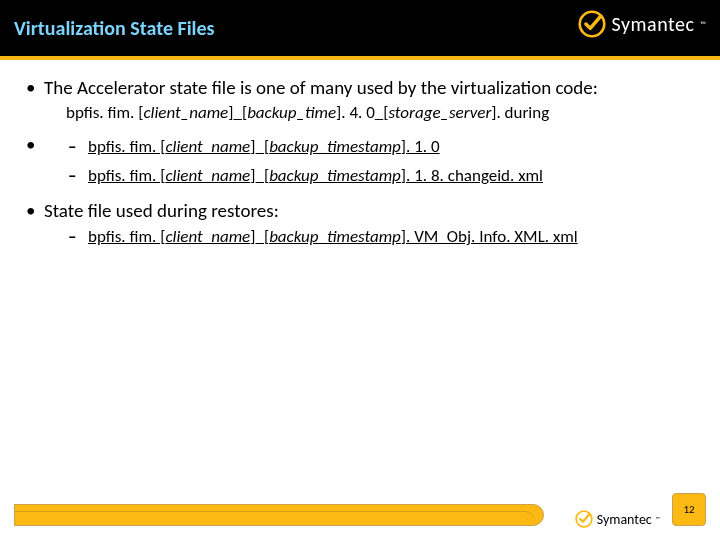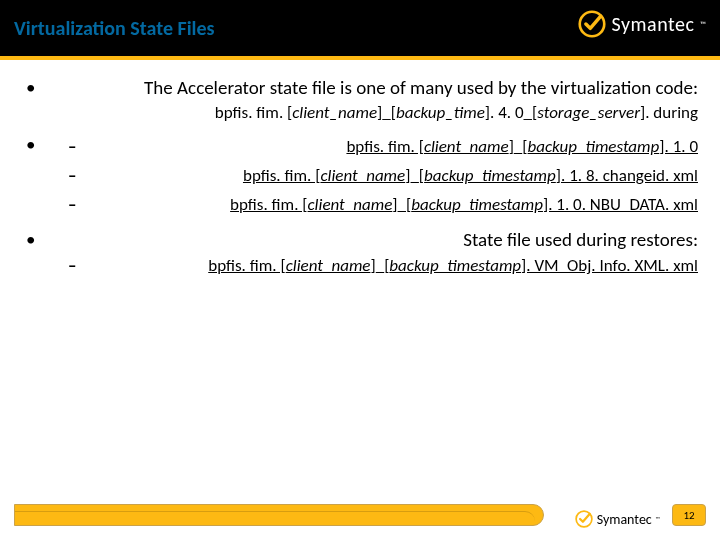--- a/index.html
+++ b/index.html
@@ -18,42 +18,41 @@
     display: flex;
     align-items: center;
     padding: 0 14px;
     position: relative;
   }
   .header-underline {
     height: 4px;
     background: #fdb913;
   }
   .title {
-    color: #0369a1;
+    color: #7dd3fc;
     font-size: 20px;
     font-weight: 700;
   }
   .logo-header {
     position: absolute;
     right: 14px;
     top: 10px;
     display: flex;
     align-items: center;
     gap: 6px;
   }
   .logo-header .brand {
     color: #fff;
     font-size: 20px;
     font-weight: 400;
     letter-spacing: 0.5px;
   }
   .tm-top { color:#fff; font-size:8px; vertical-align: top; }
   .content {
     padding: 16px 22px 0 22px;
-    text-align: right;
   }
   ul.level1 {
     list-style: none;
   }
   ul.level1 > li {
     position: relative;
     padding-left: 22px;
     margin-bottom: 8px;
     font-size: 19px;
     line-height: 1.25;
@@ -128,21 +127,21 @@
   .footer-logo .brand {
     color: #000;
     font-size: 14px;
     font-weight: 400;
   }
   .page-badge {
     position: absolute;
     right: 14px;
     bottom: 0;
     width: 34px;
-    height: 22px;
+    height: 33px;
     background: #fdb913;
     border-radius: 4px;
     display: flex;
     align-items: center;
     justify-content: center;
     font-size: 11px;
     color: #000;
     border: 1px solid #caa24a;
   }
   .tm-foot { font-size:6px; vertical-align: top; }
@@ -168,21 +167,20 @@
     <li>
       <span>The Accelerator state file is one of many used by the virtualization code:</span>
       <div class="sub1">
         <span>bpfis. fim. [</span><i>client_name</i><span>]_[</span><i>backup_time</i><span>]. 4. 0_[</span><i>storage_server</i><span>]. during</span>
       </div>
     </li>
     <li>
       <ul class="level2">
         <li><span>bpfis. fim. [</span><i>client_name</i><span>]_[</span><i>backup_timestamp</i><span>]. 1. 0</span></li>
         <li><span>bpfis. fim. [</span><i>client_name</i><span>]_[</span><i>backup_timestamp</i><span>]. 1. 8. changeid. xml</span></li>
-        <li><span>bpfis. fim. [</span><i>client_name</i><span>]_[</span><i>backup_timestamp</i><span>]. 1. 0. NBU_DATA. xml</span></li>
       </ul>
     </li>
     <li>
       <span>State file used during restores:</span>
       <ul class="level2">
         <li><span>bpfis. fim. [</span><i>client_name</i><span>]_[</span><i>backup_timestamp</i><span>]. VM_Obj. Info. XML. xml</span></li>
       </ul>
     </li>
   </ul>
 </div>

